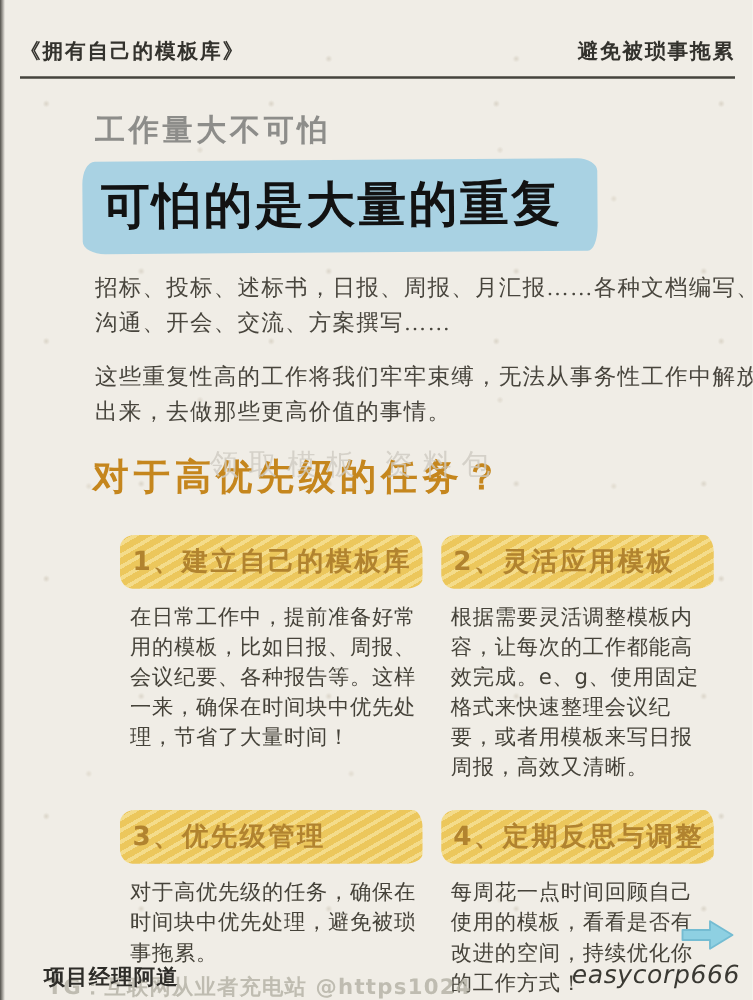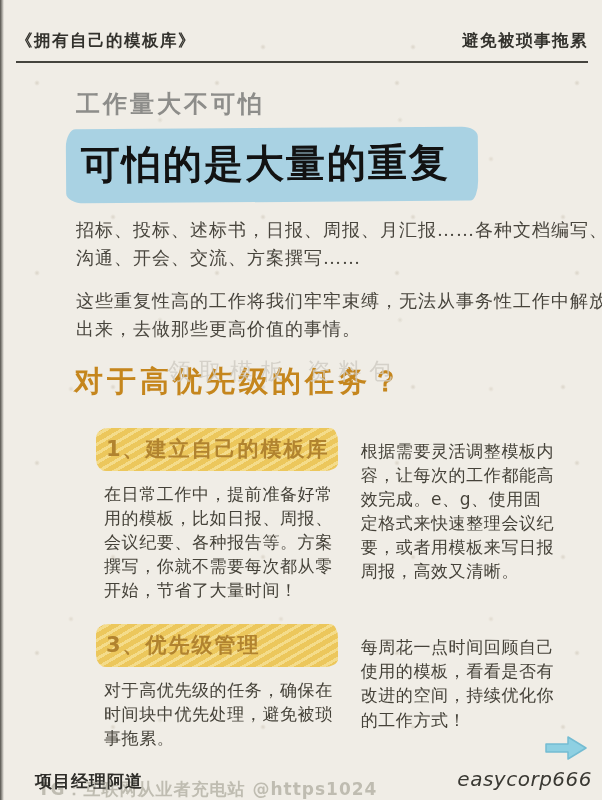--- a/index.html
+++ b/index.html
@@ -108,30 +108,32 @@
     <div class="hero-title">可怕的是大量的重复</div>
 
     <p class="intro-para">招标、投标、述标书，日报、周报、月汇报……各种文档编写、沟通、开会、交流、方案撰写……</p>
     <p class="intro-para">这些重复性高的工作将我们牢牢束缚，无法从事务性工作中解放出来，去做那些更高价值的事情。</p>
 
     <div class="question-title">对于高优先级的任务？</div>
 
     <div class="grid">
       <div class="card">
         <span class="card-badge">1、建立自己的模板库</span>
-        <p class="card-body">在日常工作中，提前准备好常用的模板，比如日报、周报、会议纪要、各种报告等。方案撰写，你就不需要每次都从零开始，节省了大量时间！</p>
+        <p class="card-body">在日常工作中，提前准备好常用的模板，比如日报、周报、会议纪要、各种报告等。这样一来，确保在时间块中优先处理，节省了大量时间！</p>
       </div>
       <div class="card">
+        <span class="card-badge">2、灵活应用模板</span>
         <p class="card-body">根据需要灵活调整模板内容，让每次的工作都能高效完成。e、g、使用固定格式来快速整理会议纪要，或者用模板来写日报周报，高效又清晰。</p>
       </div>
       <div class="card">
         <span class="card-badge">3、优先级管理</span>
         <p class="card-body">对于高优先级的任务，确保在时间块中优先处理，避免被琐事拖累。</p>
       </div>
       <div class="card">
+        <span class="card-badge">4、定期反思与调整</span>
         <p class="card-body">每周花一点时间回顾自己使用的模板，看看是否有改进的空间，持续优化你的工作方式！</p>
       </div>
     </div>
   </div>
 
   <div class="center-watermark">
     <div class="wm-line1">领取模板 资料包</div>
   </div>
 
   <svg class="footer-arrow" viewBox="0 0 44 26">

